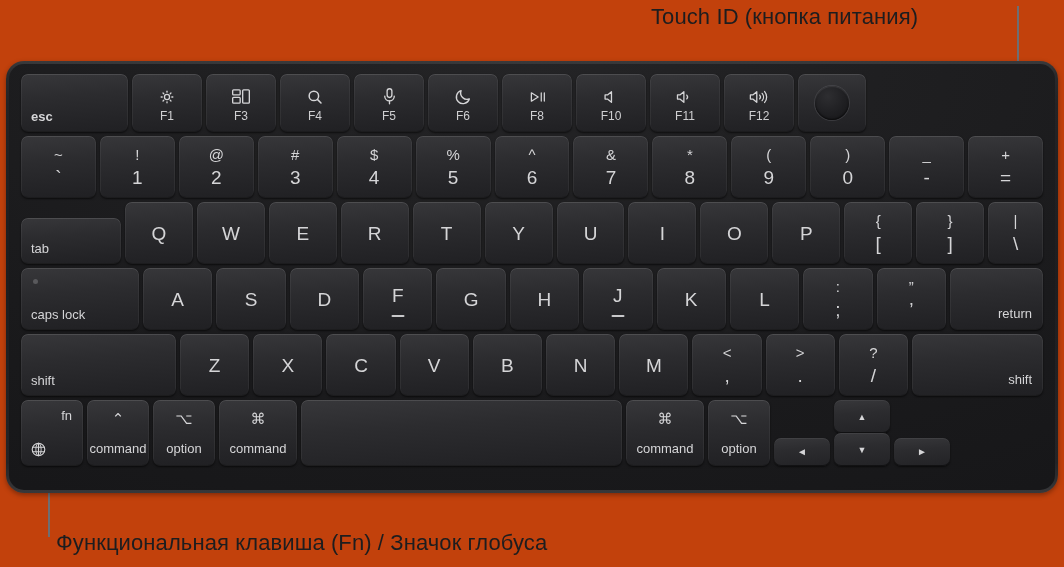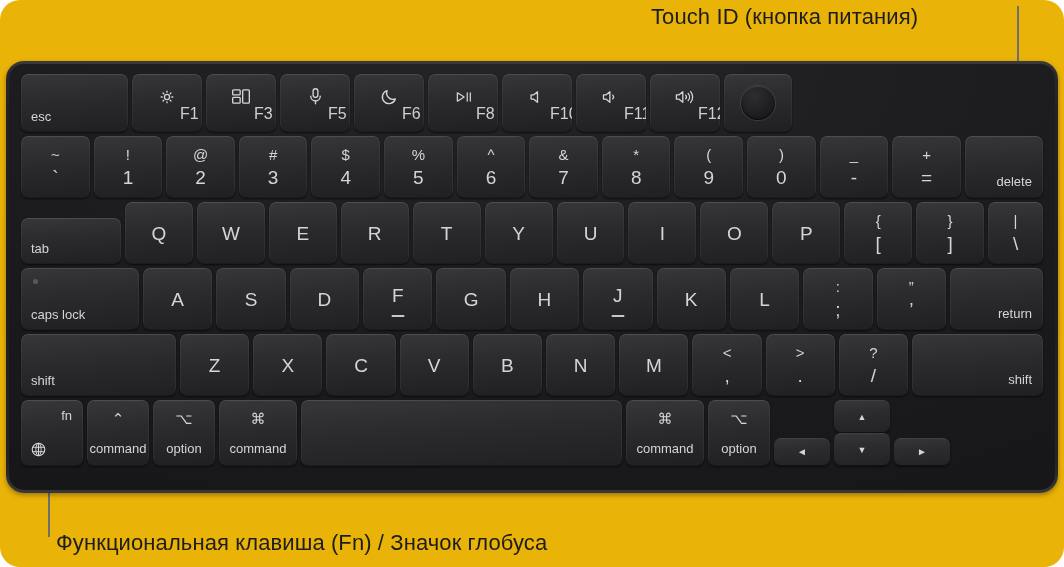--- a/index.html
+++ b/index.html
@@ -9,22 +9,21 @@
     height: 567px;
     background: #ffffff;
     font-family: "Liberation Sans", sans-serif;
     overflow: hidden;
   }
 
   #stage {
     position: relative;
     width: 1064px;
     height: 567px;
-    background: #eab308;
-    border-radius: 20px;
+    background: #c2410c;
   }
 
   
   .callout-text {
     position: absolute;
     font-family: "Liberation Sans", sans-serif;
     font-size: 22px;
     color: #1d1d1f;
     white-space: nowrap;
     letter-spacing: 0.1px;
@@ -132,23 +131,23 @@
   .fn-glyph {
     position: absolute;
     left: 0; right: 0; top: 13px;
     text-align: center;
     height: 18px;
     line-height: 18px;
   }
   .fn-label {
     position: absolute;
     left: 0; right: 0; bottom: 9px;
-    font-size: 16px;
+    text-align: center;
+    font-size: 12px;
     color: #cfcfd1;
-    margin-left: 48px;
   }
 
   .glyph-svg { vertical-align: middle; }
   .glyph-svg path, .glyph-svg line, .glyph-svg polyline,
   .glyph-svg rect, .glyph-svg circle, .glyph-svg polygon {
     vector-effect: non-scaling-stroke;
   }
 
   
   .homing-bar {
@@ -217,21 +216,21 @@
     left: 0; right: 0; top: 50%;
     transform: translateY(-50%);
     text-align: center;
     font-size: 10px;
     color: #d5d5d7;
     line-height: 1;
   }
   .arrow-key.half .arrow-glyph { font-size: 9px; }
 
   
-  .w-esc      { flex: 0 0 107px; }
+  .w-esc      { flex: 0 0 107px; font-weight: bold; }
   .w-fnkey    { flex: 0 0 70px; }
   .w-touchid  { flex: 0 0 68px; }
   .w-delete   { flex: 0 0 78px; }
   .w-tab      { flex: 0 0 100px; margin-top: 16px; }
   .w-backsl   { flex: 0 0 55px; }
   .w-caps     { flex: 0 0 118px; }
   .w-return   { flex: 0 0 93px; }
   .w-lshift   { flex: 0 0 155px; }
   .w-rshift   { flex: 0 0 131px; }
   .w-mod      { flex: 0 0 62px; }
@@ -281,20 +280,29 @@
         <span class="fn-glyph">
           <svg class="glyph-svg" width="20" height="17" viewBox="0 0 24 20" fill="none" stroke="#d5d5d7" stroke-width="1.35">
             <rect x="2" y="2" width="9" height="6" rx="1.1"></rect>
             <rect x="2" y="11" width="9" height="7" rx="1.1"></rect>
             <rect x="14" y="2" width="8" height="16" rx="1.1"></rect>
           </svg>
         </span>
         <span class="fn-label">F3</span>
       </div>
 
+      <div class="key w-fnkey">
+        <span class="fn-glyph">
+          <svg class="glyph-svg" width="18" height="18" viewBox="0 0 24 24" fill="none" stroke="#d5d5d7" stroke-width="1.5" stroke-linecap="round">
+            <circle cx="10.5" cy="10.5" r="6.3"></circle>
+            <line x1="15.2" y1="15.2" x2="20" y2="20"></line>
+          </svg>
+        </span>
+        <span class="fn-label">F4</span>
+      </div>
 
       <div class="key w-fnkey">
         <span class="fn-glyph">
           <svg class="glyph-svg" width="17" height="19" viewBox="0 0 20 24" fill="none" stroke="#d5d5d7" stroke-width="1.35" stroke-linecap="round">
             <rect x="7" y="2.2" width="6" height="11" rx="3"></rect>
             <path d="M4 11.6a6 6 0 0 0 12 0"></path>
             <line x1="10" y1="17.6" x2="10" y2="21.2"></line>
           </svg>
         </span>
         <span class="fn-label">F5</span>
@@ -403,23 +411,20 @@
         <span class="lbl lbl-top">)</span>
         <span class="lbl lbl-bot">0</span>
       </div>
       <div class="key">
         <span class="lbl lbl-top">_</span>
         <span class="lbl lbl-bot">-</span>
       </div>
       <div class="key">
         <span class="lbl lbl-top">+</span>
         <span class="lbl lbl-bot">=</span>
-      </div>
-      <div class="key w-delete">
-        <span class="lbl lbl-br">delete</span>
       </div>
     </div>
 
     <div class="krow" id="row-qwerty">
       <div class="key w-tab">
         <span class="lbl lbl-bl">tab</span>
       </div>
       <div class="key">
         <span class="lbl lbl-center">Q</span>
       </div>

